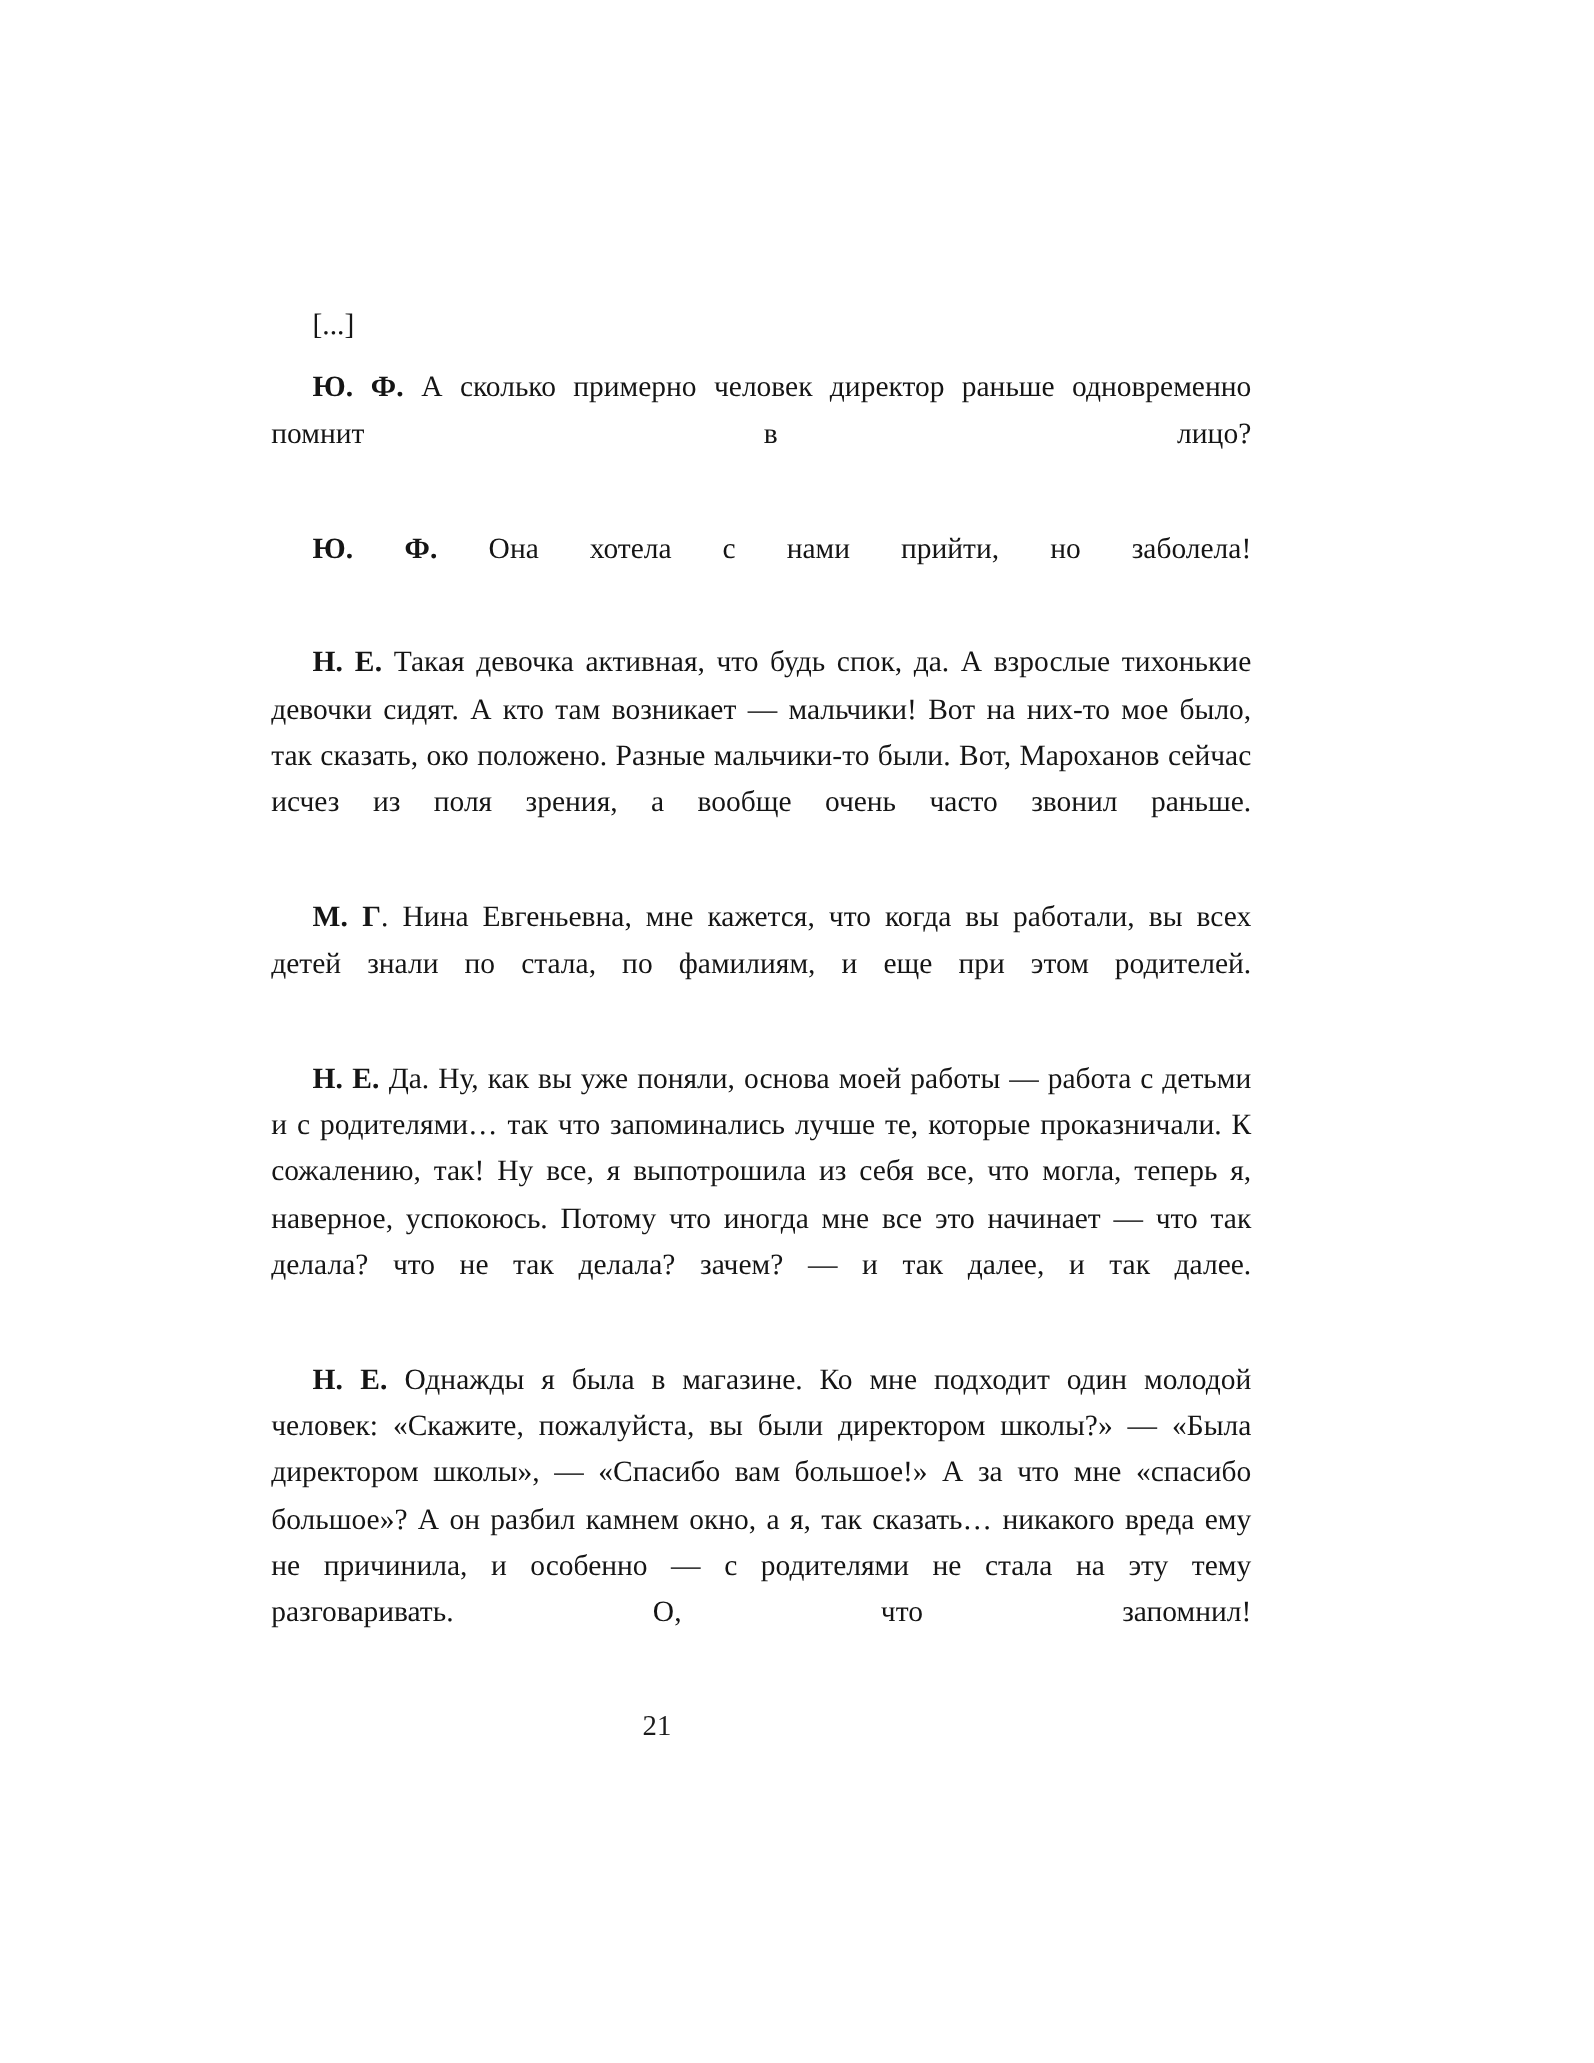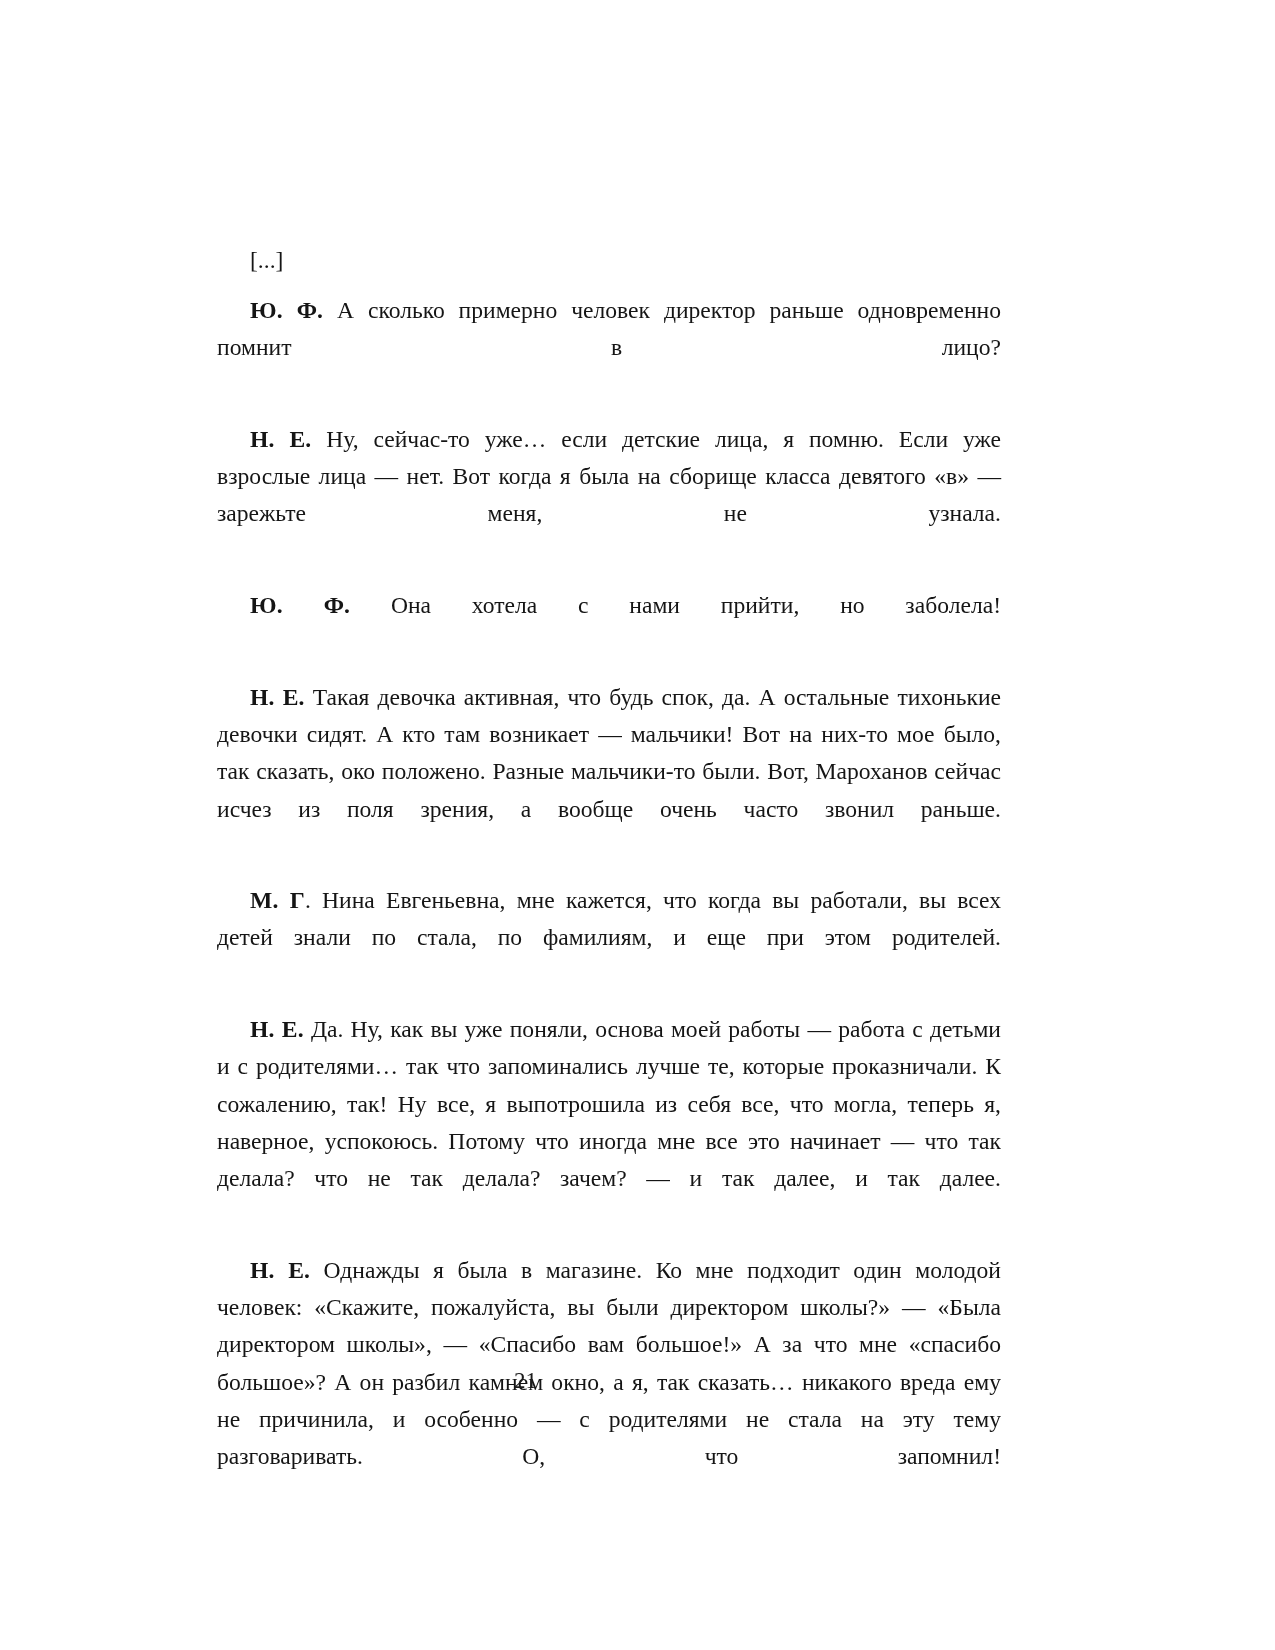--- a/index.html
+++ b/index.html
@@ -77,34 +77,30 @@
 
   <div class="text-block">
 
     <p class="ellipsis">[...]</p>
 
     <p class="para">
       <span class="speaker">Ю. Ф.</span>
       <span>А сколько примерно человек директор раньше одновременно помнит в лицо?</span>
     </p>
 
-    <p class="para">
-      <span class="speaker">Н. Е.</span>
-      <span>Ну, сейчас-то уже… если детские лица, я помню. Если уже взрослые лица — нет. Вот когда я была на сборище класса девятого «в» — зарежьте меня, не узнала.</span>
-    </p>
 
 
     <p class="para">
       <span class="speaker">Ю. Ф.</span>
       <span>Она хотела с нами прийти, но заболела!</span>
     </p>
 
     <p class="para">
       <span class="speaker">Н. Е.</span>
-      <span>Такая девочка активная, что будь спок, да. А остальные тихонькие девочки сидят. А кто там возникает — мальчики! Вот на них-то мое было, так сказать, око положено. Разные мальчики-то были. Вот, Мароханов сейчас исчез из поля зрения, а вообще очень часто звонил раньше.</span>
+      <span>Такая девочка активная, что будь спок, да. А взрослые тихонькие девочки сидят. А кто там возникает — мальчики! Вот на них-то мое было, так сказать, око положено. Разные мальчики-то были. Вот, Мароханов сейчас исчез из поля зрения, а вообще очень часто звонил раньше.</span>
     </p>
 
     <p class="para">
       <span class="speaker">М. Г</span><span class="speaker-dot">.</span>
       <span>Нина Евгеньевна, мне кажется, что когда вы работали, вы всех детей знали по стала, по фамилиям, и еще при этом родителей.</span>
     </p>
 
     <p class="para">
       <span class="speaker">Н. Е.</span>
       <span>Да. Ну, как вы уже поняли, основа моей работы — работа с детьми и с родителями… так что запоминались лучше те, которые проказничали. К сожалению, так! Ну все, я выпотрошила из себя все, что могла, теперь я, наверное, успокоюсь. Потому что иногда мне все это начинает — что так делала? что не так делала? зачем? — и так далее, и так далее.</span>

